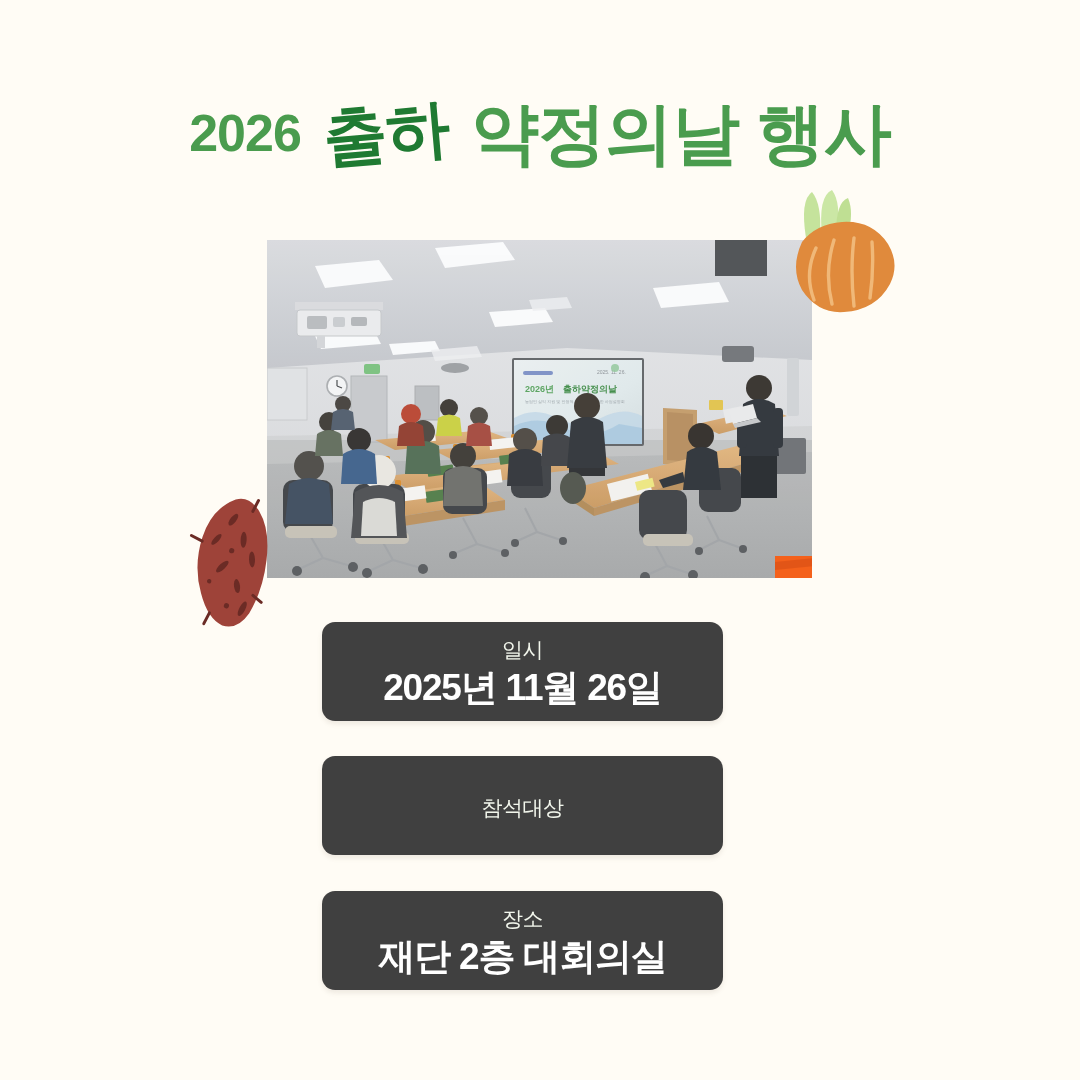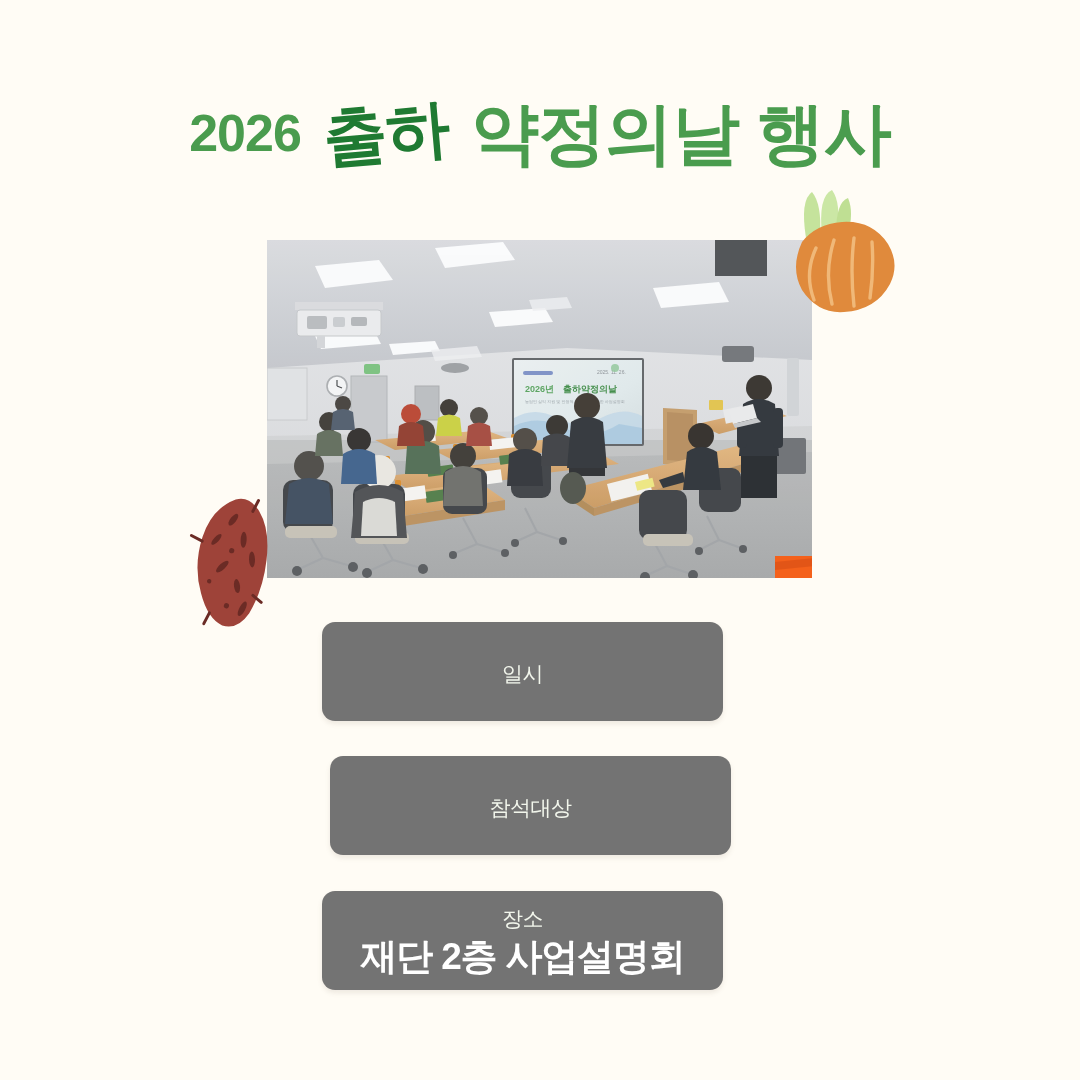--- a/index.html
+++ b/index.html
@@ -85,32 +85,32 @@
     width: 124px;
     height: 142px;
   }
 
   
   .info-box {
     position: absolute;
     left: 322px;
     width: 401px;
     height: 99px;
-    background: #737373;
+    background: #404040;
     border-radius: 13px;
     box-shadow: 0 3px 5px rgba(120,110,90,0.13);
     display: flex;
     flex-direction: column;
     align-items: center;
     justify-content: center;
     box-sizing: border-box;
     padding-top: 4px;
   }
   #box-1 { top: 622px; }
-  #box-2 { top: 756px; margin-left: 8px; }
+  #box-2 { top: 756px; }
   #box-3 { top: 891px; text-align: right; }
 
   .info-label {
     color: #F2F6EC;
     font-size: 21px;
     font-weight: 500;
     line-height: 1.1;
     letter-spacing: -0.5px;
   }
   .info-value {
@@ -404,24 +404,25 @@
           <circle cx="56" cy="60" r="2.6"></circle>
           <circle cx="68" cy="114" r="2.6"></circle>
           <circle cx="44" cy="96" r="2.2"></circle>
         </g>
       </g>
     </svg>
   </div>
 
   <div class="info-box" id="box-1">
     <div class="info-label">일시</div>
+    <div class="info-value">2025년 11월 26일</div>
   </div>
 
   <div class="info-box" id="box-2">
     <div class="info-label">참석대상</div>
   </div>
 
   <div class="info-box" id="box-3">
     <div class="info-label">장소</div>
-    <div class="info-value">재단 2층 사업설명회</div>
+    <div class="info-value">재단 2층 대회의실</div>
   </div>
 
 </div>
 
 </body></html>

